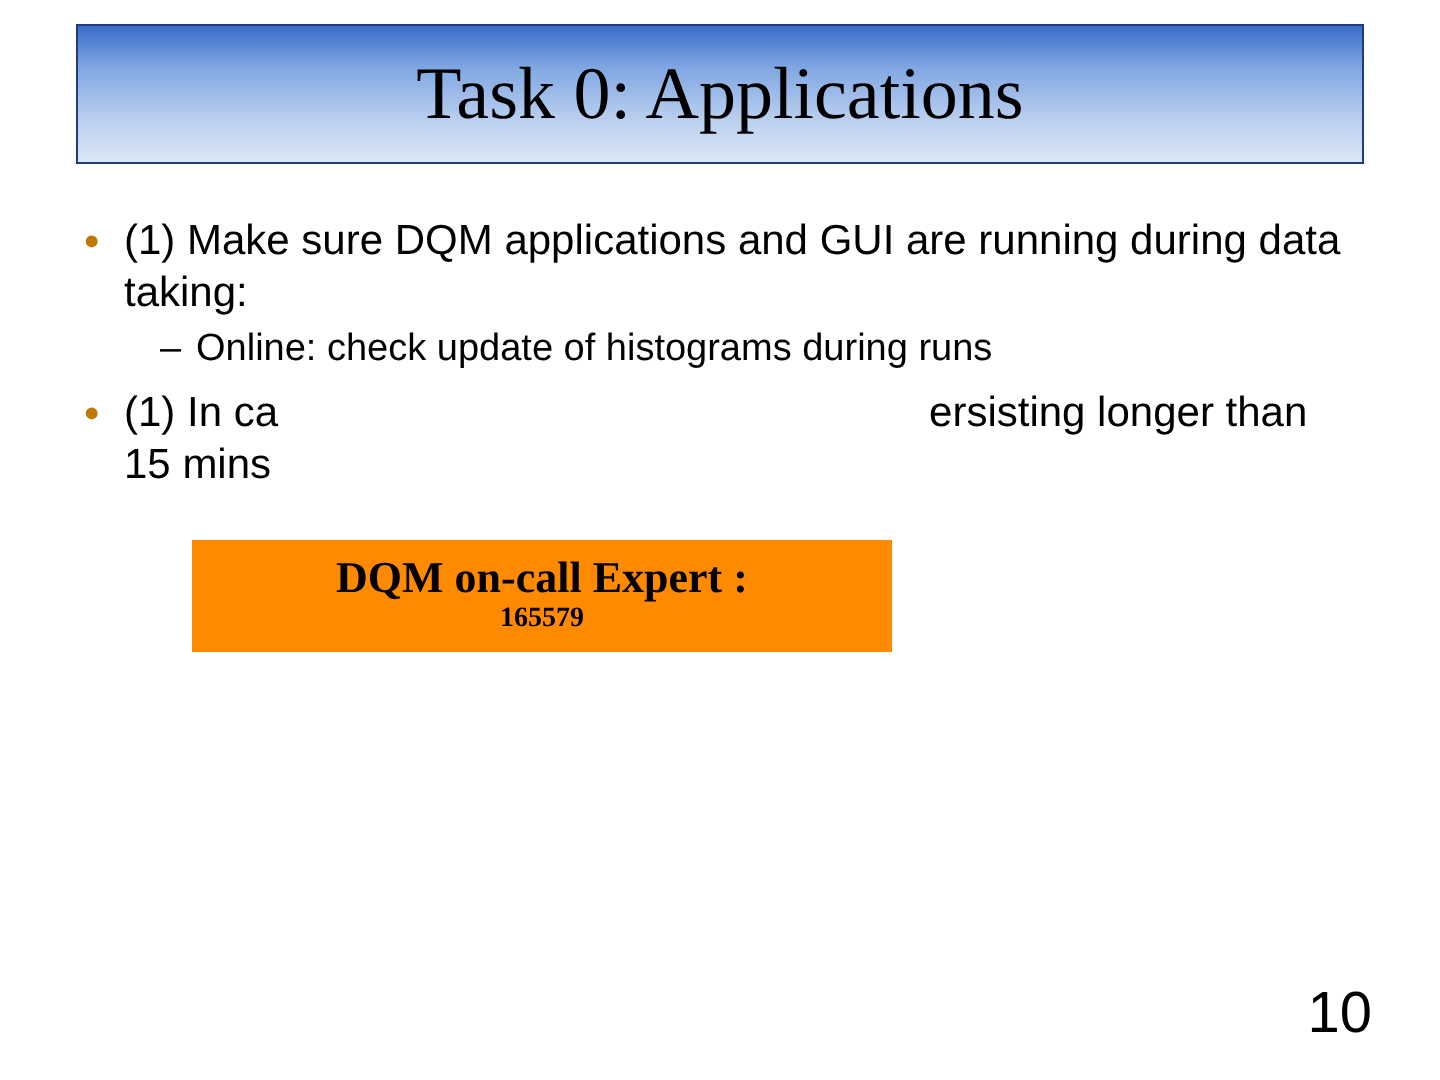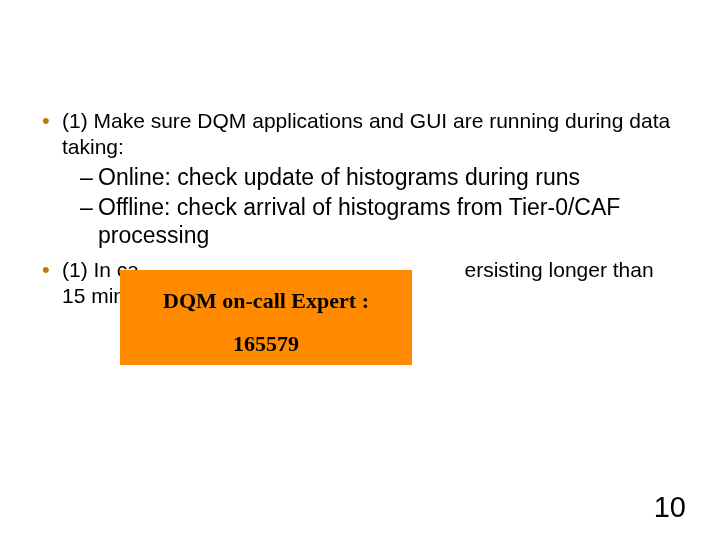--- a/index.html
+++ b/index.html
@@ -41,66 +41,68 @@
     left: 4px; top: 0;
     color: #c07800;
     font-size: 22px;
     line-height: 1.15;
   }
 
   ul.level2 { list-style: none; margin-top: 4px; }
   ul.level2 > li {
     position: relative;
     padding-left: 36px;
-    font-size: 23px;
+    font-size: 19px;
     line-height: 1.22;
     margin-bottom: 2px;
   }
   ul.level2 > li::before {
     content: "–";
     position: absolute;
     left: 18px; top: 0;
     color: #000;
   }
 
   .spacer { height: 44px; }
 
   .callout {
     position: absolute;
-    left: 120px; top: 270px;
-    width: 292px;
-    padding: 18px 10px 8px;
+    left: 96px; top: 270px;
+    width: 350px;
+    padding: 6px 10px 8px;
     background: #ff8a00;
     text-align: center;
     font-family: "Times New Roman", Times, serif;
   }
   .callout .line1 { font-size: 22px; font-weight: bold; white-space: nowrap; }
-  .callout .line2 { font-size: 22px; font-weight: bold; margin-top: 17px; }
+  .callout .line2 { font-size: 14px; font-weight: bold; margin-top: 0; }
 
   .pagenum {
     position: absolute;
     right: 34px; bottom: 16px;
     font-size: 29px;
     color: #000;
   }
 </style>
 <style>li.spacer::before{content:none!important;}</style></head>
 <body>
 
 <div class="slide">
 
+  <div class="title-box">
+    <span>Task 0: Applications</span>
+  </div>
 
   <div class="body">
     <ul class="level1">
 
       <li>
         <span>(1) Make sure DQM applications and GUI are running during data taking:</span>
         <ul class="level2">
           <li>Online: check update of histograms during runs</li>
-          <li>Offline: check arrival of histograms from Tier-0/CAF processing</li>
         </ul>
       </li>
 
 
       <li>
         <span>(1) In ca</span><span style="visibility:hidden">xxxxxxxxxxxxxxxxxxxxxxxxxxxxxxx</span><span>ersisting longer than 15 mins</span>
       </li>
 
       <li class="spacer" style="list-style: none; padding-left: 0px; margin-bottom: 0px;"></li>
 

